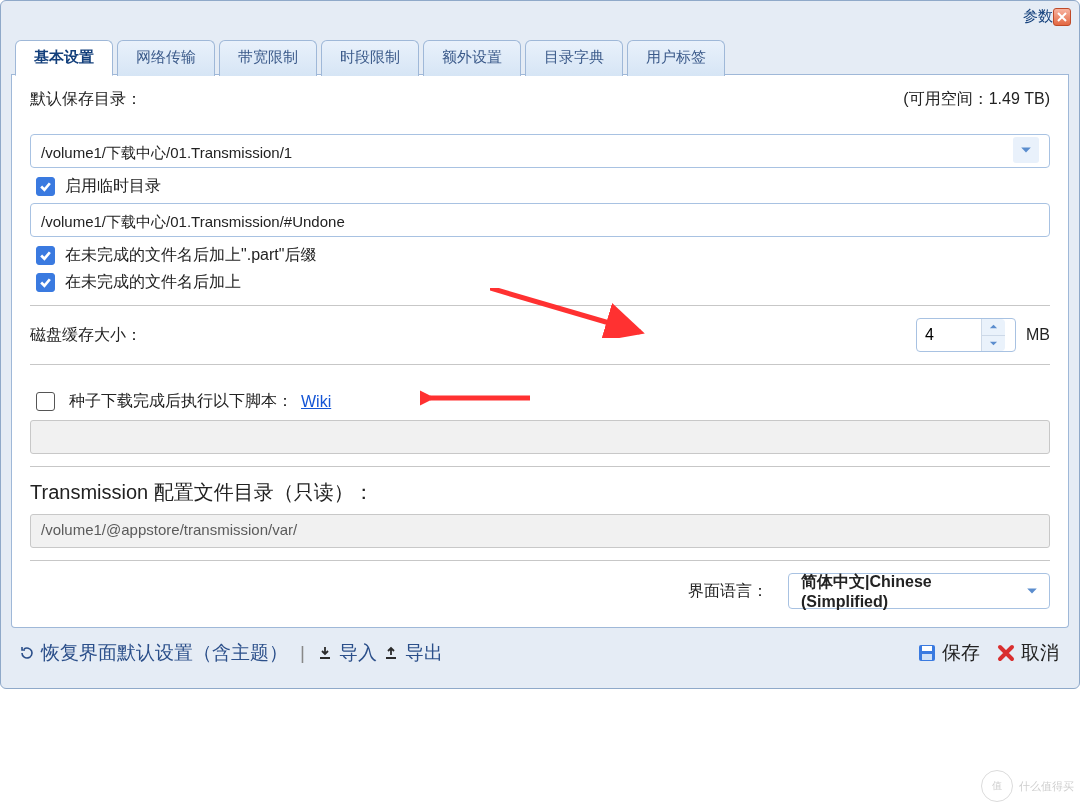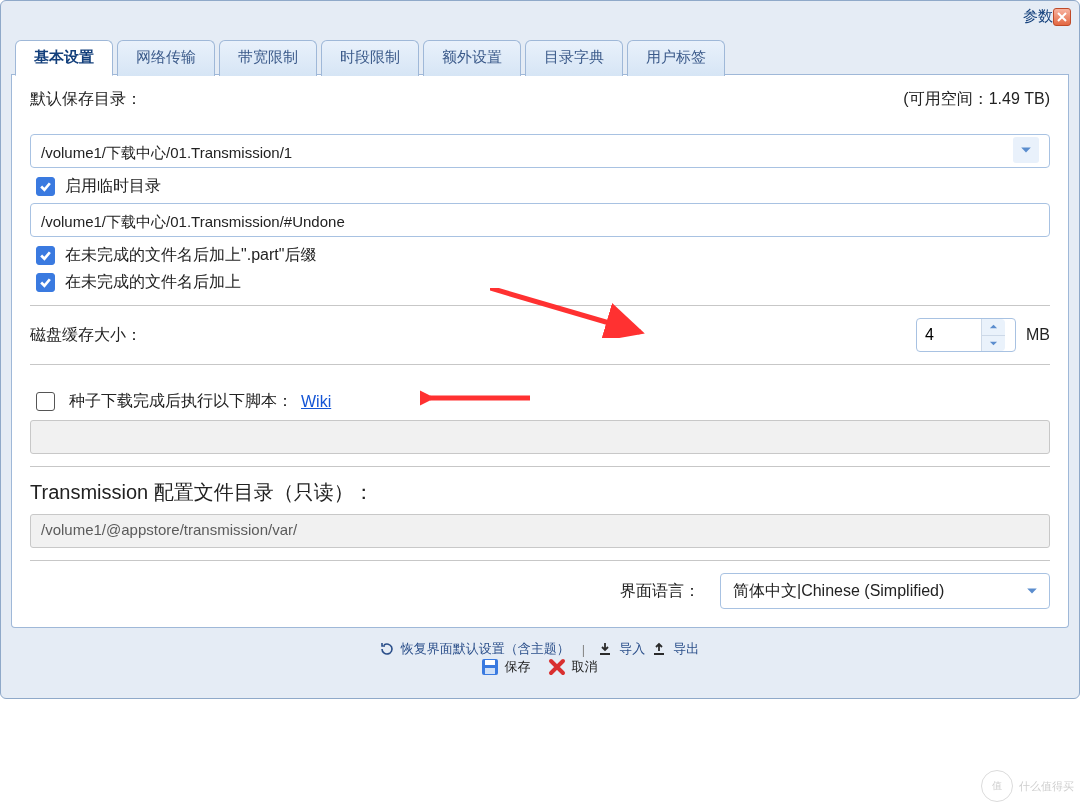--- a/index.html
+++ b/index.html
@@ -180,38 +180,38 @@
     border-radius:3px;
     padding:6px 10px;
     font-size:15px;
     margin-bottom:8px;
   }
   .lang-row {
     display:flex; justify-content:flex-end; align-items:center; gap:20px;
     margin: 12px 0 8px 0; font-size:16px;
   }
   .lang-combo {
-    width: 330px;
+    width: 262px;
     height: 36px;
     border:1px solid #a8c2e2; border-radius:4px;
     display:flex;align-items:center;justify-content:space-between;
     padding:0 6px 0 12px;
     background:#fff;
     font-size:16px;
+    font-weight:bold;
   }
   .lang-combo .chev { width:22px;height:22px;display:flex;align-items:center;justify-content:center;}
   .lang-combo .chev svg{width:12px;height:12px;fill:#5b8dce;}
   .footer {
     margin: 0 10px 10px 10px;
     padding: 12px 10px 12px 8px;
     display:flex; align-items:center; justify-content:space-between;
     background:#e5ecf5;
     color:#2b4f8a;
-    font-size:13px;
-    flex-direction:column;
+    font-size:19px;
   }
   .footer .left { display:flex;align-items:center;gap:6px; }
   .footer .left .divider { color:#888; margin:0 6px;}
   .footer .btn { display:flex;align-items:center; gap:6px; cursor:pointer;}
   .footer .right { display:flex;align-items:center;gap:17px;}
   .icon { display:inline-flex;align-items:center;justify-content:center;}
   .watermark {
     position: fixed; right: 6px; bottom: 4px;
     font-size: 11px; color: #bbb;
     display:flex;align-items:center;gap:6px;

